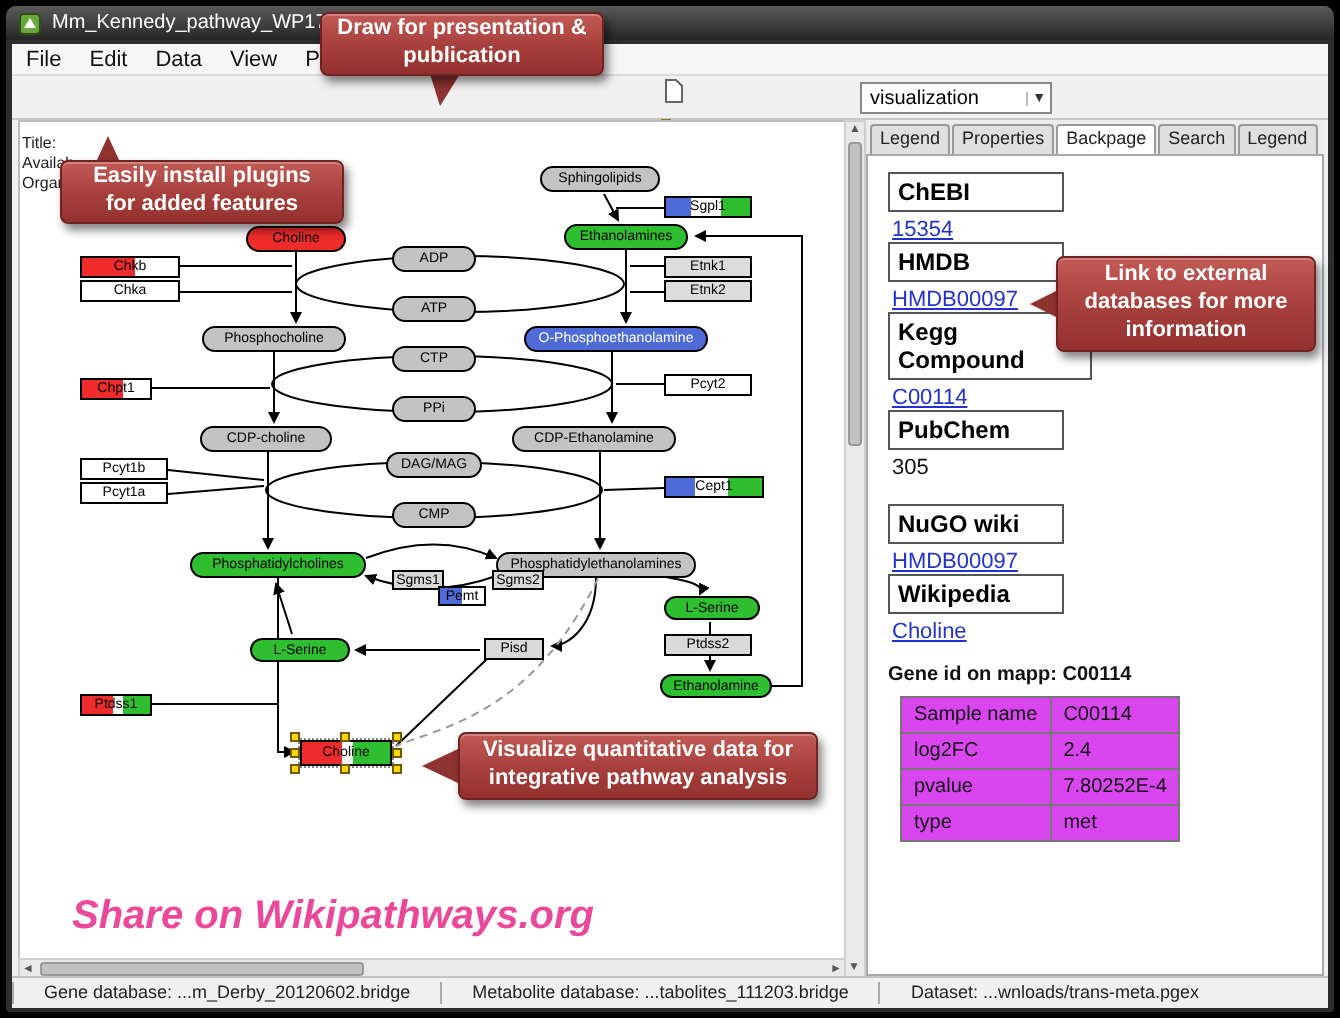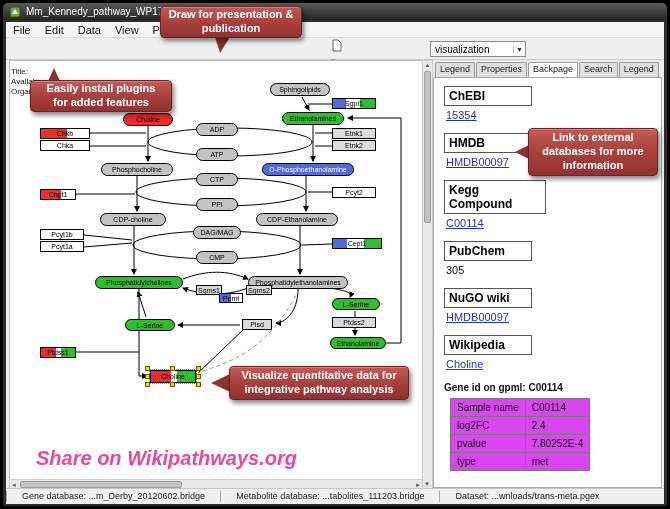--- a/index.html
+++ b/index.html
@@ -36,21 +36,21 @@
   .h-sw{left:-6px;bottom:-5px}.h-w{left:-6px;top:calc(50% - 3px)}
   .info-frag{position:absolute;left:1px;font-size:8px;color:#222;width:26px;overflow:hidden;white-space:nowrap;}
   
   .side-panel{position:absolute;left:427px;top:38px;width:229px;height:428px;background:#ececec;}
   .tabs{display:flex;gap:1px;padding:2px 1px 0 2px;height:15px;font-size:9px;}
   .tab{border:1px solid #9a9a9a;border-bottom:none;border-radius:2px 2px 0 0;padding:1px 4px 0;background:#dfdfdf;color:#222;white-space:nowrap;}
   .tab.active{background:#fff;}
   .panel-content{position:absolute;left:0;top:17px;right:0;bottom:0;background:#fff;border:1px solid #a8a8a8;padding:8px 0 0 10px;overflow:hidden;font-size:11px;box-sizing:border-box;}
   .hdr-box{display:block;width:78px;border:1px solid #555;padding:2px 4px;font-weight:bold;font-size:12px;background:#fff;margin-bottom:3px;}
   .hdr-box.wide{width:92px;}
-  .db-link{color:#2233cc;text-decoration:underline;font-size:11px;margin:1px 0 12px 2px;cursor:pointer;width:fit-content;}
+  .db-link{color:#2233cc;text-decoration:underline;font-size:11px;margin:1px 0 0 2px;cursor:pointer;width:fit-content;}
   .db-plain{color:#111;font-size:11px;margin:1px 0 12px 2px;}
   .expr-title{font-weight:bold;font-size:12px;color:#111;margin:4px 0 2px 0;}
   .geneid{font-weight:bold;font-size:10px;color:#111;margin:10px 0 5px 0;}
   table.expr{border-collapse:collapse;margin-left:6px;}
   table.expr td{border:1px solid #777;font-size:10px;padding:2px 6px;min-width:50px;height:13px;background:#d946ef;color:#111;}
   
   .statusbar{position:absolute;left:0;top:466px;right:0;height:15px;background:#f0f0f0;border-top:1px solid #c6c6c6;display:flex;align-items:center;font-size:9px;color:#222;white-space:nowrap;overflow:hidden;}
   .status-seg{border-left:1px solid #aaa;padding:0 15px;height:11px;line-height:11px;}
   
   .callout{position:absolute;z-index:60;background:linear-gradient(180deg,#c25a55 0%,#a63f3c 55%,#93312f 100%);border:1px solid #6f2423;border-radius:4px;box-shadow:2px 3px 5px rgba(0,0,0,.5),inset 0 1px 0 rgba(255,255,255,.25);color:#fff;font-weight:bold;font-size:11px;line-height:1.25;display:flex;align-items:center;justify-content:center;text-align:center;padding:3px 7px;box-sizing:border-box;}
@@ -271,21 +271,21 @@
             <div class="db-link">HMDB00097</div>
             <div class="hdr-box wide">Kegg Compound</div>
             <div class="db-link">C00114</div>
             <div class="hdr-box">PubChem</div>
             <div class="db-plain">305</div>
             <div class="hdr-box">NuGO wiki</div>
             <div class="db-link">HMDB00097</div>
             <div class="hdr-box">Wikipedia</div>
             <div class="db-link">Choline</div>
           </div>
-        <div class="geneid">Gene id on gpml: C00114</div>
+        <div class="geneid">Gene id on mapp: C00114</div>
         <table class="expr">
             <tbody>
               <tr>
                 <td>Sample name</td>
                 <td>C00114</td>
               </tr>
               <tr>
                 <td>log2FC</td>
                 <td>2.4</td>
               </tr>

